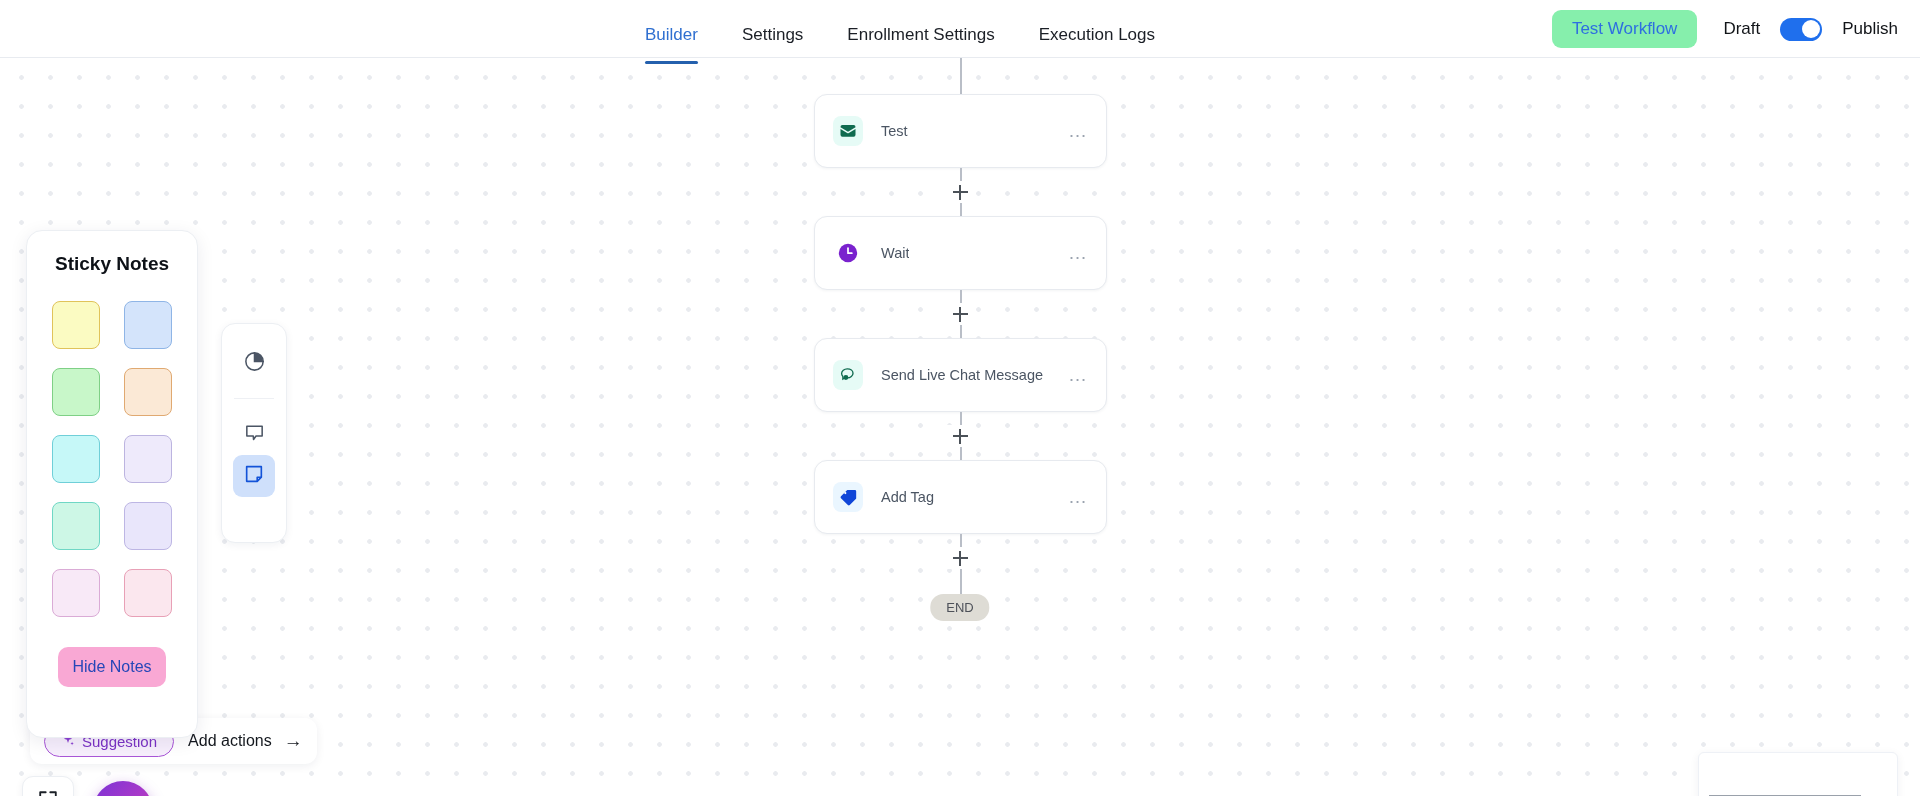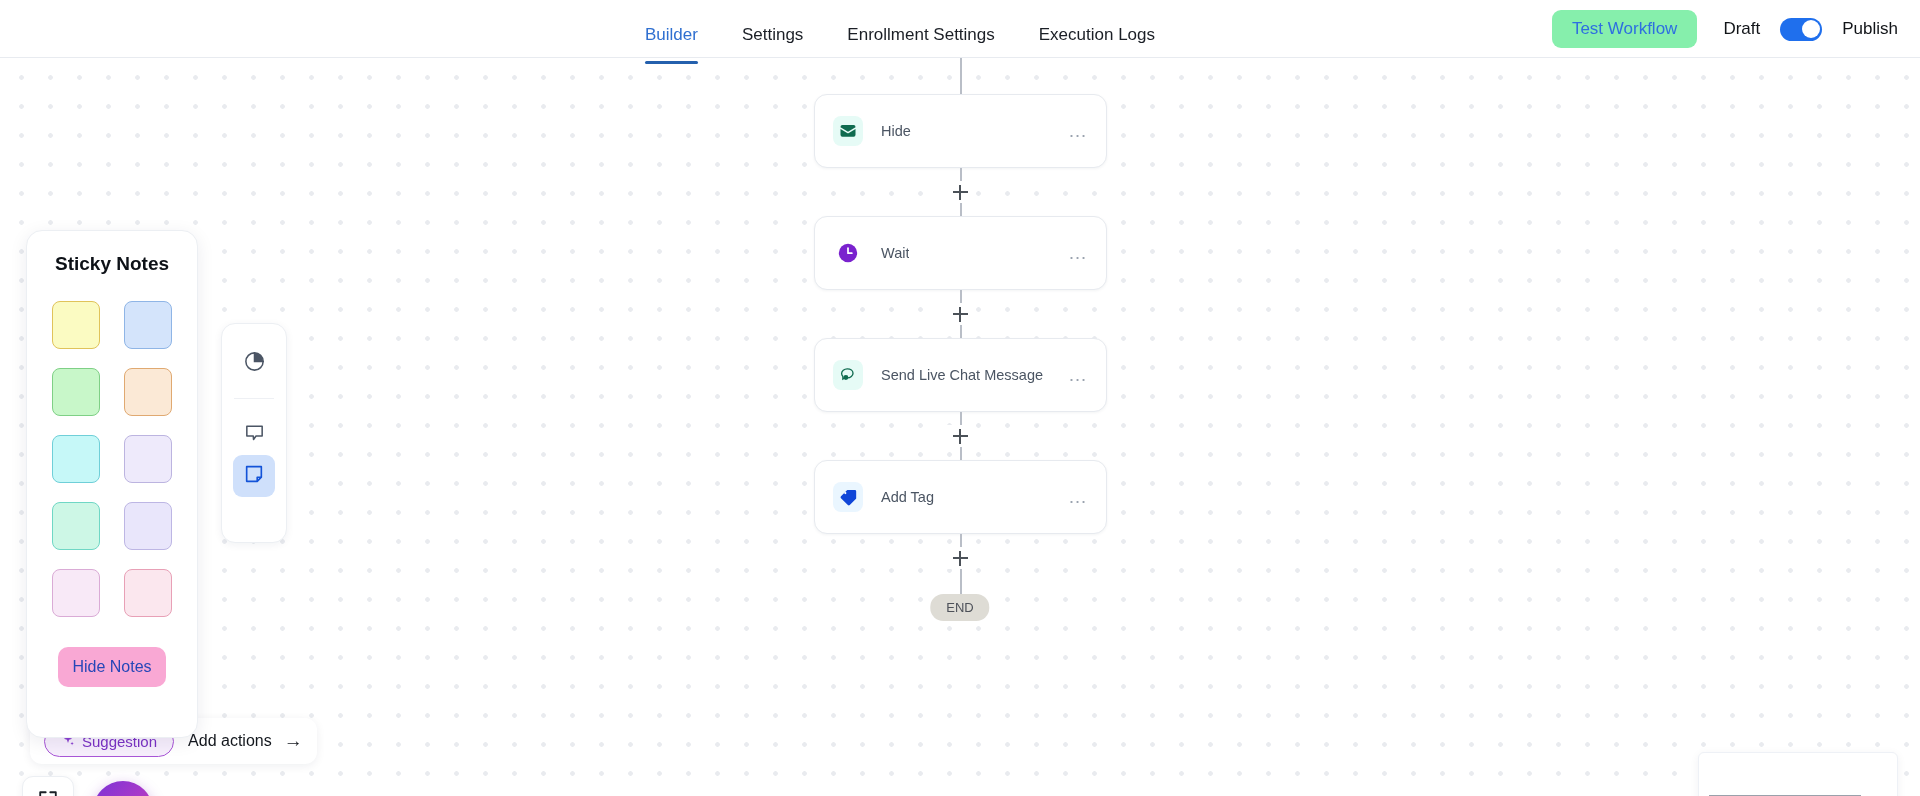--- a/index.html
+++ b/index.html
@@ -239,21 +239,21 @@
 
       <div class="connector" style="top:-8px; height:44px;"></div>
 
       <div class="node-card" style="top:36px;">
         <div class="node-icon mint">
           <svg width="18" height="18" viewBox="0 0 24 24" fill="#0f6b4f">
             <path d="M2 6.5A2.5 2.5 0 0 1 4.5 4h15A2.5 2.5 0 0 1 22 6.5V7l-10 6L2 7v-.5z"></path>
             <path d="M2 9.2V17a2.5 2.5 0 0 0 2.5 2.5h15A2.5 2.5 0 0 0 22 17V9.2l-9.46 5.68a1 1 0 0 1-1.08 0L2 9.2z"></path>
           </svg>
         </div>
-        <div class="node-label">Hide</div>
+        <div class="node-label">Test</div>
         <div class="node-dots">…</div>
       </div>
 
       <div class="connector" style="top:110px; height:48px;"></div>
       <div class="plus-bg" style="top:123px;"></div>
       <div class="plus-btn" style="top:134px;"></div>
 
       <div class="node-card" style="top:158px;">
         <div class="node-icon plain">
           <svg width="22" height="22" viewBox="0 0 24 24">

